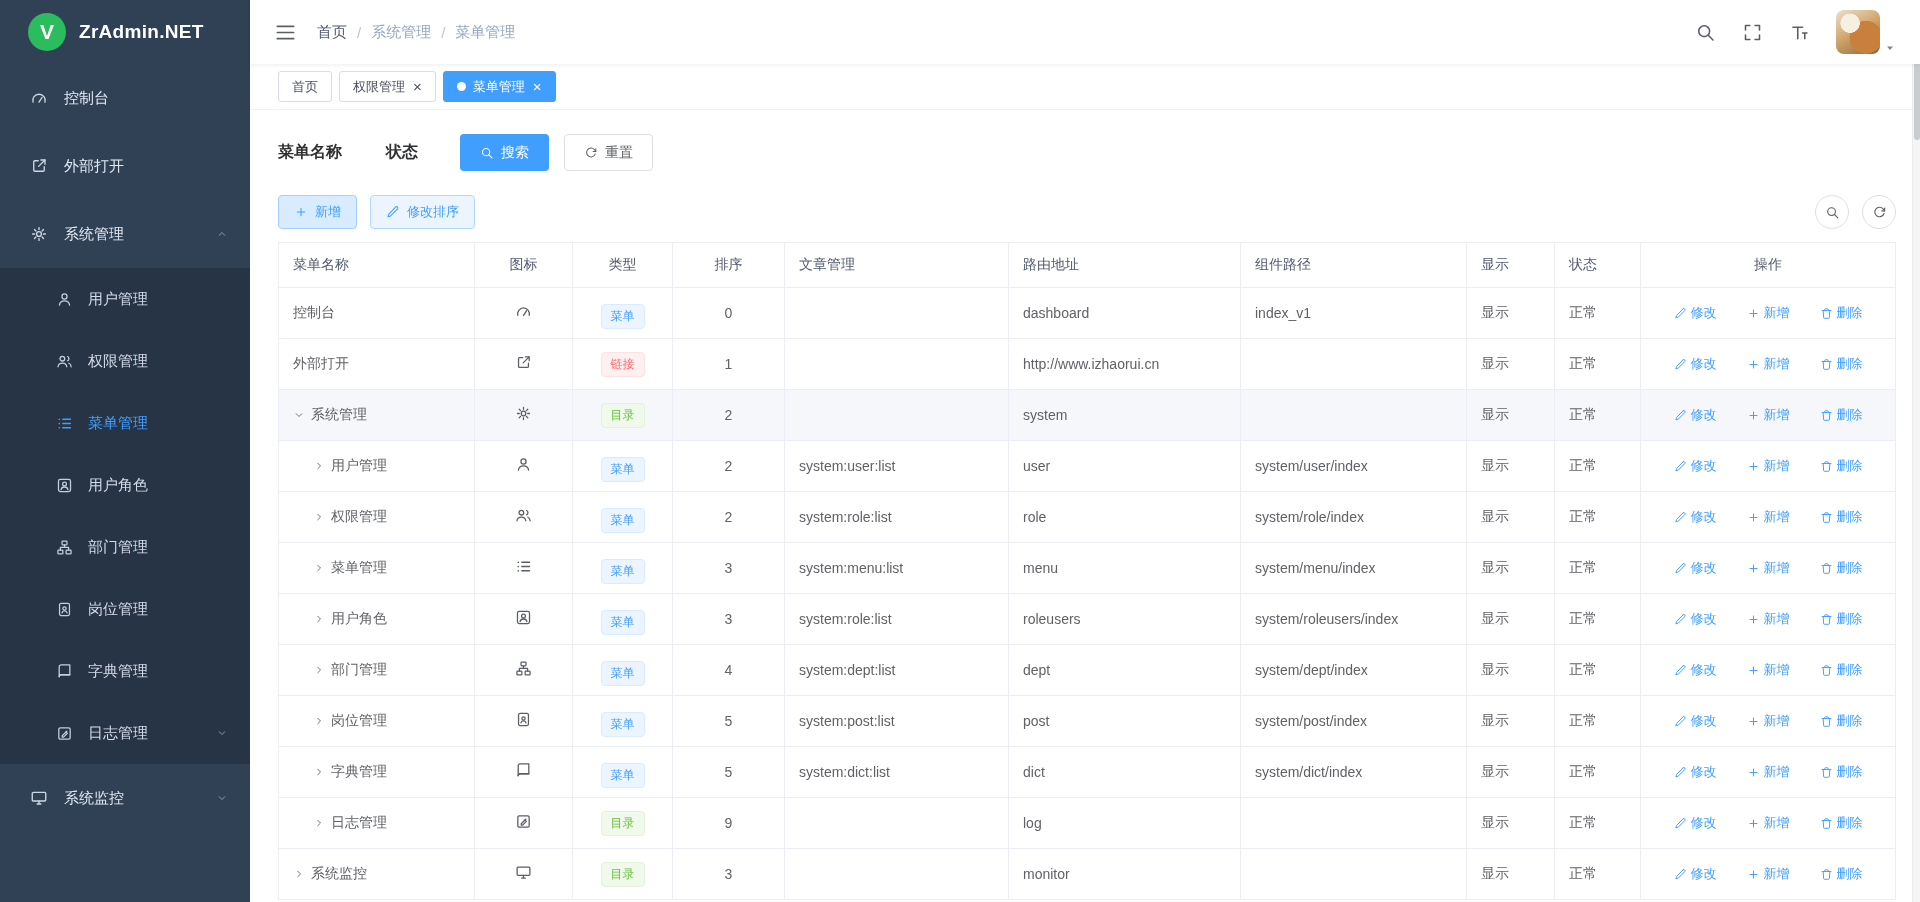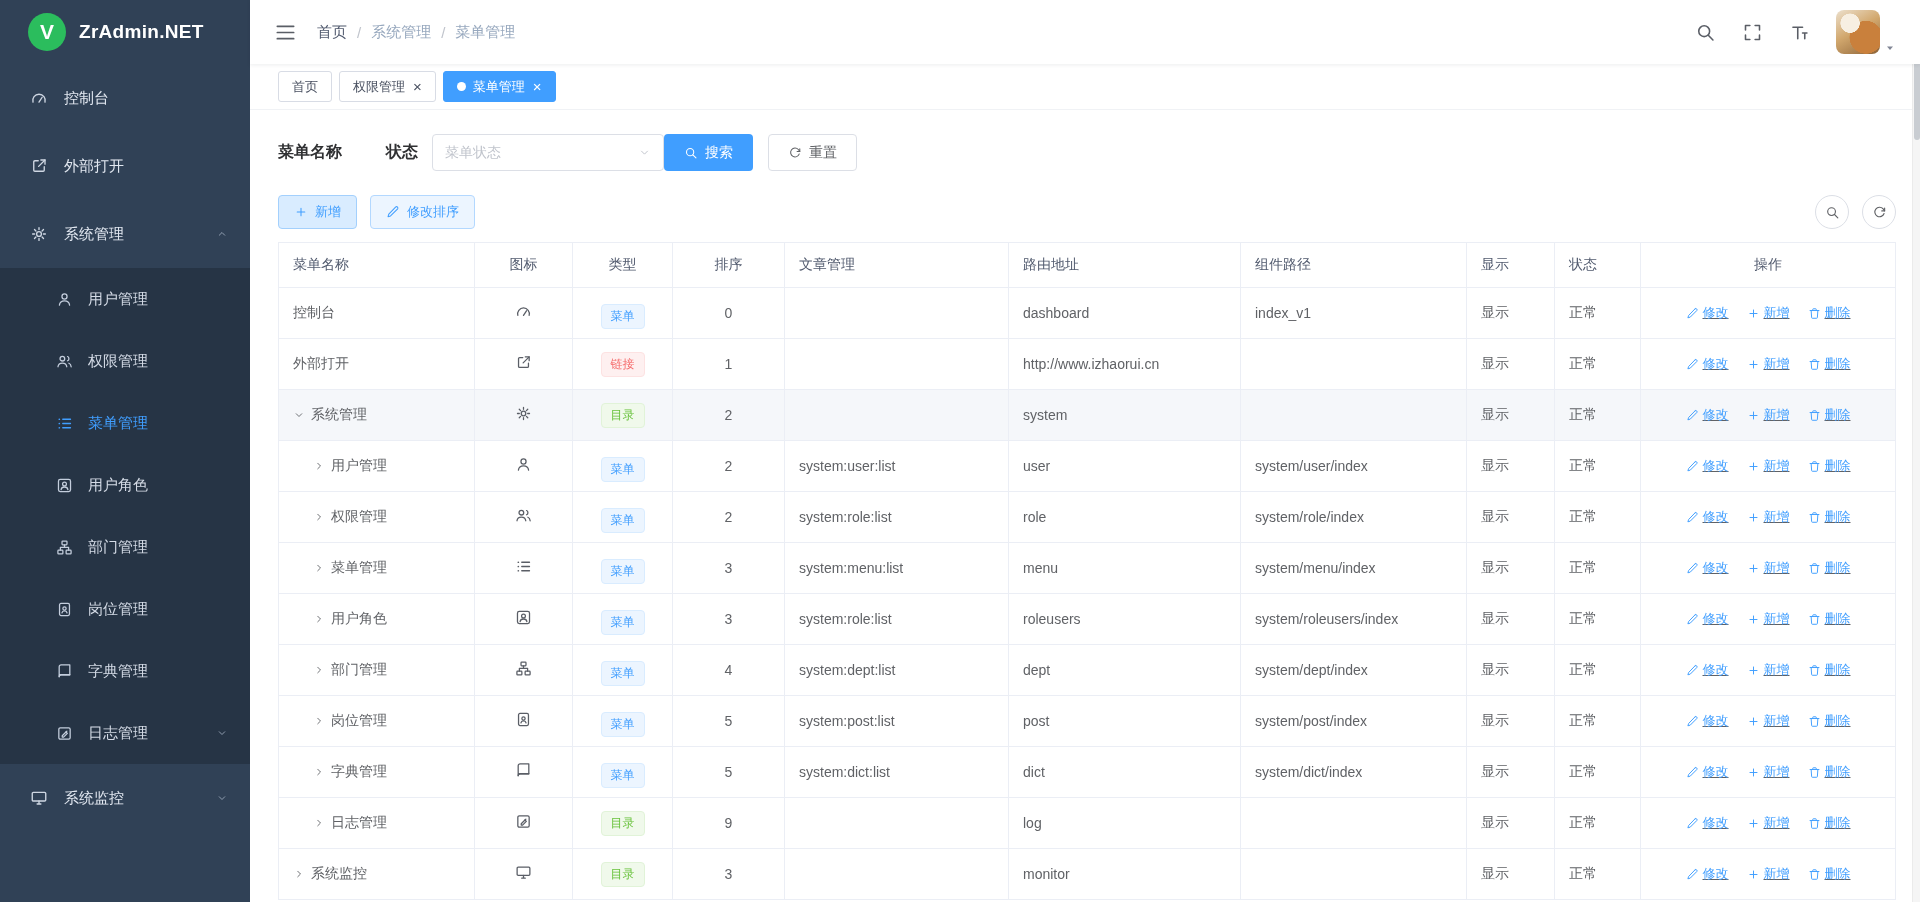--- a/index.html
+++ b/index.html
@@ -71,21 +71,21 @@
   .input::placeholder { color:#c0c4cc; }
   .select { width:232px; height:37px; border:1px solid #dcdfe6; border-radius:4px;
             display:inline-flex; align-items:center; padding:0 12px; cursor:pointer; }
   .select-placeholder { color:#c0c4cc; font-size:14px; flex:1; }
   .select-arrow { font-size:13px; color:#c0c4cc; }
 
   .btn { height:37px; display:inline-flex; align-items:center; gap:7px; padding:0 19px;
          border-radius:4px; font-size:14px; border:1px solid transparent; cursor:pointer;
          font-family:"Liberation Sans","DejaVu Sans",sans-serif; }
   .btn-icn { font-size:14px; }
-  .btn-primary { background:var(--primary,#409eff); color:#fff; margin-left:0; }
+  .btn-primary { background:var(--primary,#409eff); color:#fff; margin-left:28px; }
   .btn-default { background:#fff; border-color:#dcdfe6; color:#606266; margin-left:15px; }
   .btn-sm { height:34px; padding:0 15px; font-size:13px; }
   .btn-plain  { background:#d9ecff; border-color:#a3d0fd; color:var(--primary,#409eff); }
   .btn-plain2 { background:#ecf5ff; border-color:#b3d8ff; color:var(--primary,#409eff); margin-left:13px; }
 
   .toolbar-row { display:flex; align-items:center; margin-bottom:13px; }
   .spacer { flex:1; }
   .circle-btn { width:34px; height:34px; border-radius:50%; border:1px solid #dcdfe6;
                 background:#fff; color:#606266; display:inline-flex; align-items:center;
                 justify-content:center; cursor:pointer; margin-left:13px; font-size:15px; }
@@ -100,21 +100,21 @@
   tr.hl td { background:#f5f7fa; }
   .al { text-align:left; } .ac { text-align:center; }
   .name-wrap { display:flex; align-items:center; }
   .tree-arrow { font-size:12px; color:#606266; margin-right:6px; cursor:pointer; flex-shrink:0; }
   .row-icon { font-size:17px; color:#5a5e66; }
   .tag { display:inline-block; min-width:40px; padding:0 9px; height:25px; line-height:23px;
          border:1px solid; border-radius:4px; font-size:12px; }
   .tag-blue  { color:#409eff; background:#ecf5ff; border-color:#d9ecff;margin-top:7px; }
   .tag-green { color:#67c23a; background:#f0f9eb; border-color:#e1f3d8; }
   .tag-red   { color:#f56c6c; background:#fef0f0; border-color:#fde2e2; }
-  .ops-wrap { display:flex; align-items:flex-start; justify-content:center; gap:18px;text-decoration:underline; }
+  .ops-wrap { display:flex; align-items:flex-start; justify-content:center; gap:30px; }
   .op { color:var(--primary,#409eff); display:inline-flex; align-items:center; gap:4px;
         font-size:13px; text-decoration:none; cursor:pointer; }
   .op-icn { font-size:13px; }
 
   
   .scrollbar { position:absolute; right:0; top:0; width:8px; height:100%;
                background:#f5f5f5; border-left:1px solid #ebebeb; }
   .scroll-thumb { position:absolute; top:0; left:1px; width:6px; height:140px;
                   background:#c9cdd2; border-radius:3px; cursor:pointer; }
 </style>
@@ -323,28 +323,20 @@
           <span>菜单管理</span>
           <span class="tab-close">×</span>
         </span>
       </div>
 
     <div class="content">
 
       <div class="filter-row">
         <span class="f-label">菜单名称</span>
         <span class="f-label gap-lg">状态</span>
-        <div class="select">
-          <span class="select-placeholder">菜单状态</span>
-          <span class="icn select-arrow">
-              <svg viewBox="0 0 24 24" fill="none" stroke="currentColor" stroke-width="1.8" stroke-linecap="round" stroke-linejoin="round">
-                <path d="M6.5 9.5l5.5 5.5 5.5-5.5"></path>
-              </svg>
-            </span>
-        </div>
         <button class="btn btn-primary">
           <span class="icn btn-icn">
               <svg viewBox="0 0 24 24" fill="none" stroke="currentColor" stroke-width="1.8" stroke-linecap="round" stroke-linejoin="round">
                 <circle cx="10.5" cy="10.5" r="6.2"></circle>
                 <path d="M15.2 15.2l5.3 5.3"></path>
               </svg>
             </span>
           <span>搜索</span>
         </button>
         <button class="btn btn-default">

